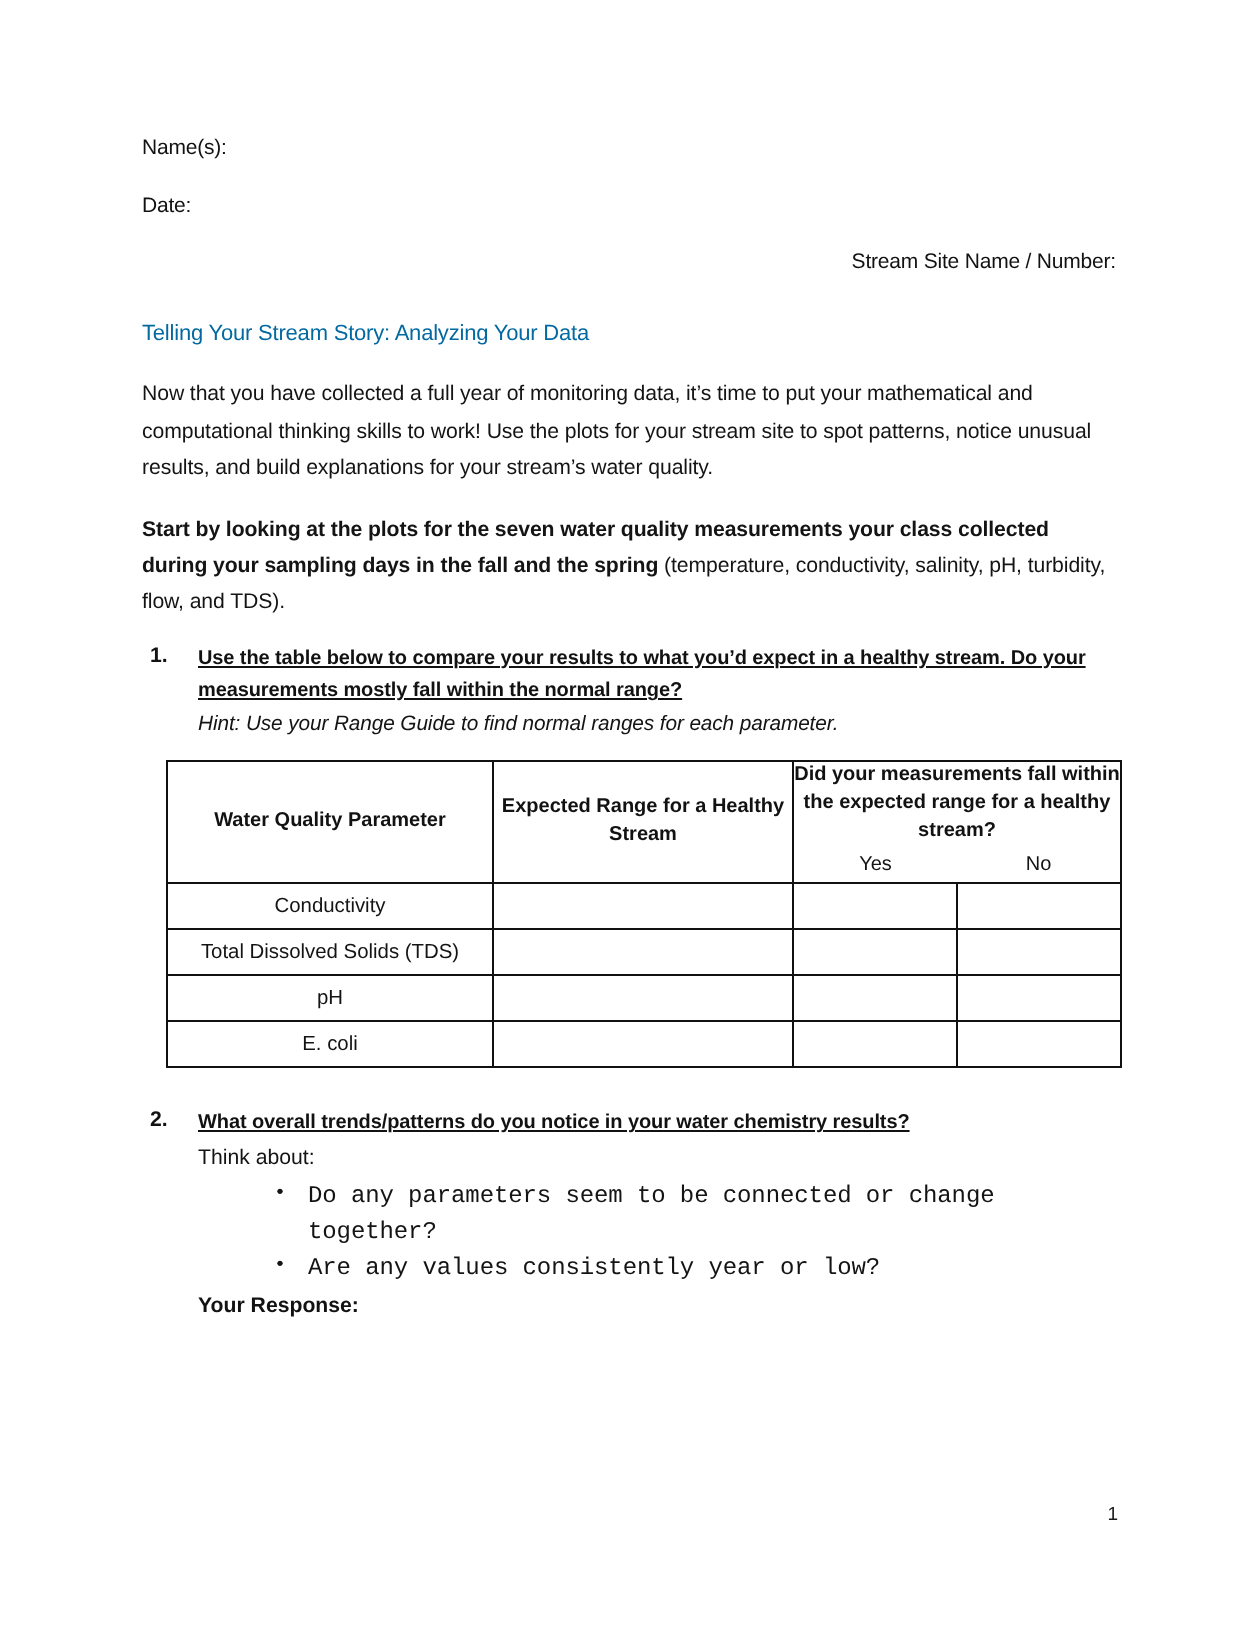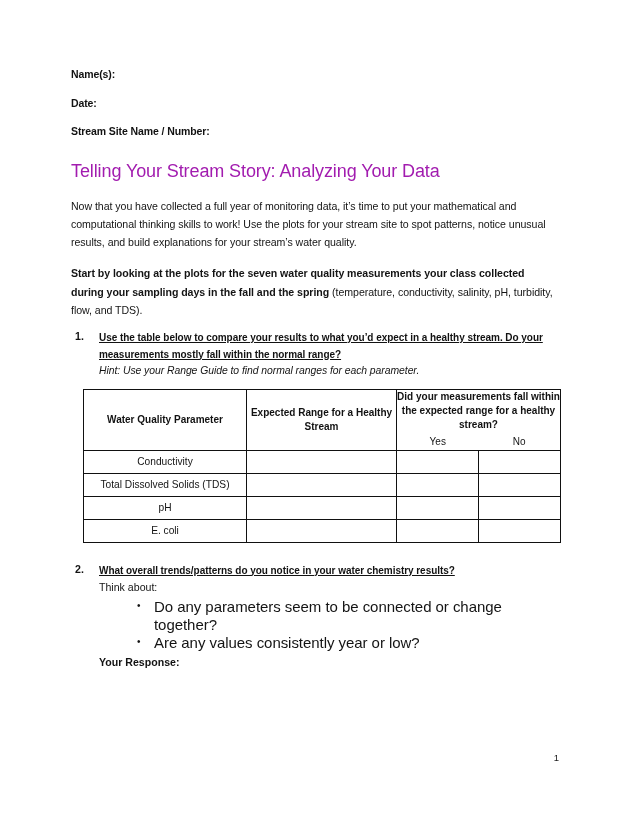--- a/index.html
+++ b/index.html
@@ -26,33 +26,33 @@
   .content {
     position: absolute;
     left: 71px;
     top: 68px;
     width: 487px;
   }
 
   
   .field-line {
     font-size: 10.5px;
-    font-weight: bold;
+    font-weight: normal;
     letter-spacing: -0.1px;
     color: #121212;
     margin: 0 0 16.5px 0;
     line-height: 1.15;
   }
-  .field-line.last { margin-bottom: 24px; }
+  .field-line.last { margin-bottom: 24px; text-align: right; }
 
   
   .doc-title {
-    font-size: 18px;
+    font-size: 11px;
     font-weight: normal;
-    color: #a21caf;
+    color: #0369a1;
     letter-spacing: -0.1px;
     margin: 0 0 14px 0;
     line-height: 1.2;
   }
 
   
   .para {
     font-size: 10.6px;
     line-height: 18.2px;
     margin: 0 0 13px 0;
@@ -104,25 +104,26 @@
     margin-top: 2px;
   }
 
   .bullets {
     margin: 2px 0 2px 0;
     padding-left: 38px;
     list-style: none;
   }
   .bullets li {
     position: relative;
-    font-size: 15px;
+    font-size: 12px;
     line-height: 18px;
     color: #141414;
     padding-left: 17px;
     letter-spacing: -0.05px;
+    font-family: Liberation Mono, monospace;
   }
   .bullets li::before {
     content: "\2022";
     position: absolute;
     left: 0;
     top: -0.5px;
     font-size: 10px;
     color: #141414;
   }
 

